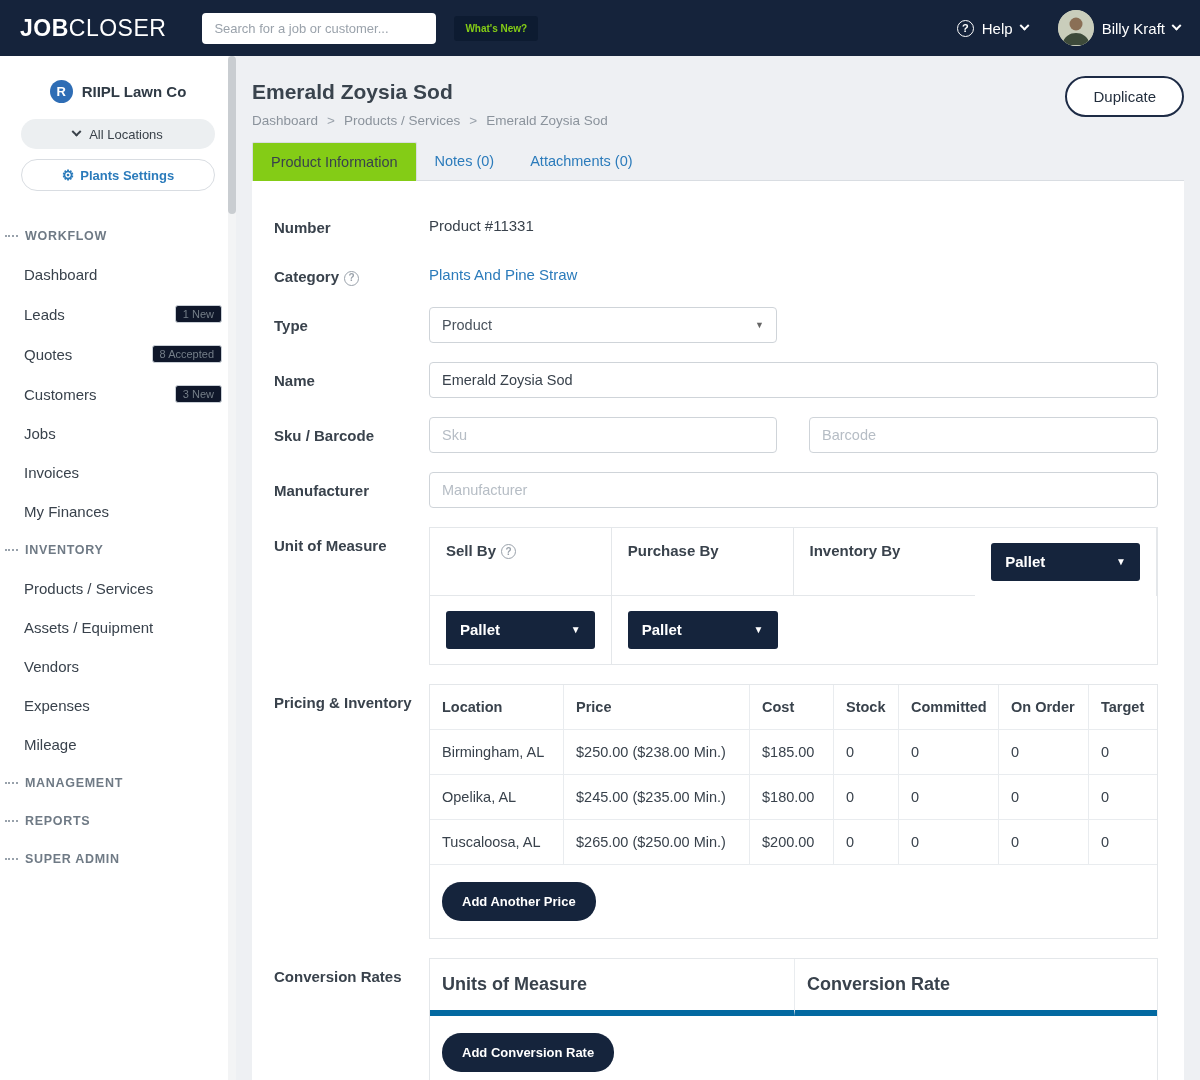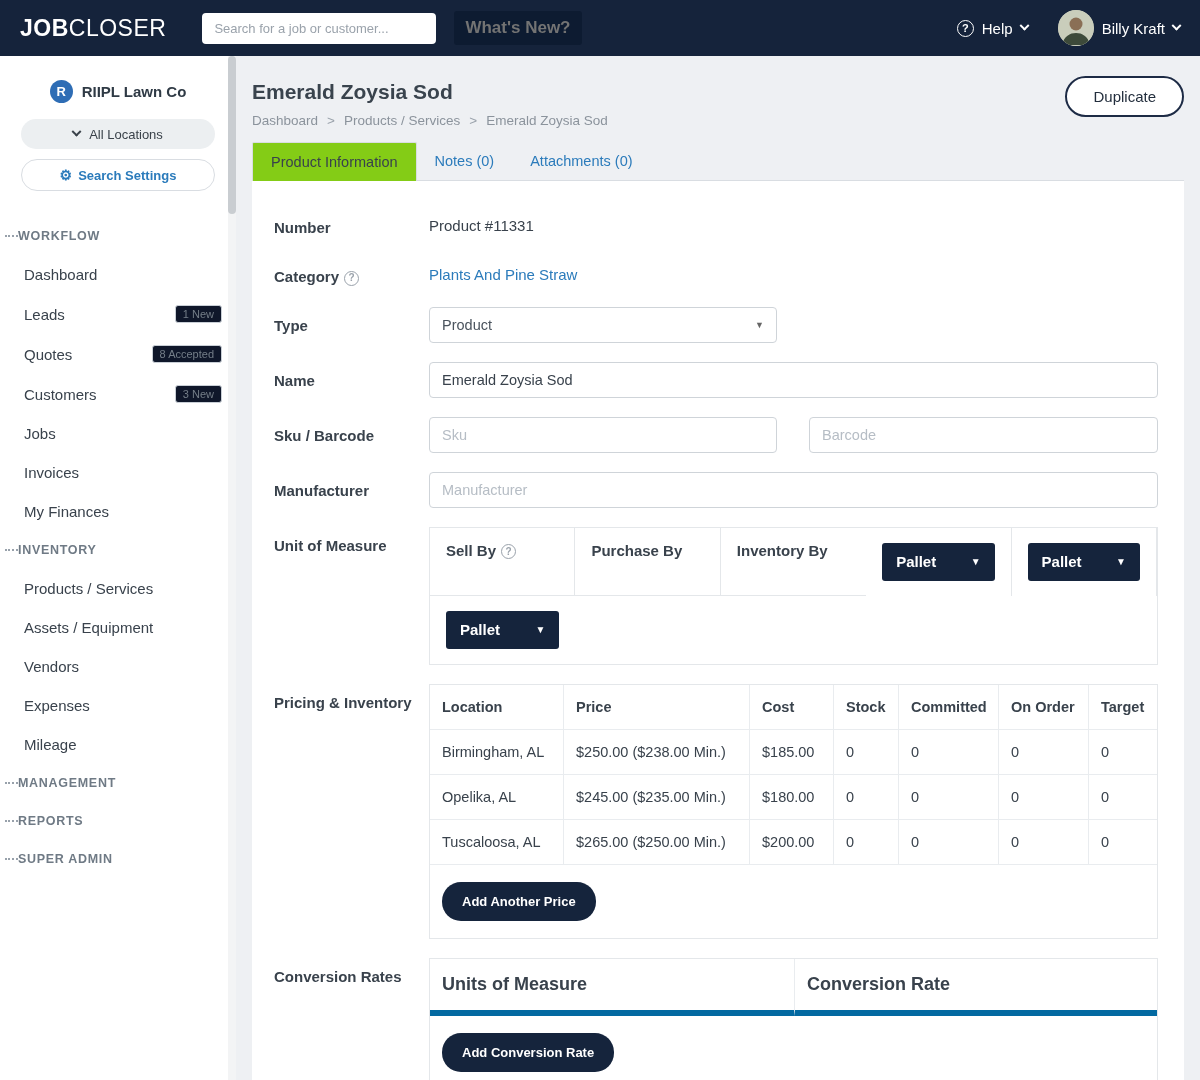--- a/index.html
+++ b/index.html
@@ -17,22 +17,22 @@
   .logo { font-size:23px; color:#fff; letter-spacing:.5px; margin-right:18px; white-space:nowrap; cursor:pointer; }
   .logo-bold { font-weight:800; }
   .logo-light { font-weight:300; }
   .search {
     width:234px; height:31px; border:2px solid #fff; border-radius:4px;
     background:#fff; padding:0 10px; font-size:13px; color:#333;
     font-family:"Liberation Sans", sans-serif; outline:none;
   }
   .search::placeholder { color:#9aa2ab; }
   .whats-new {
-    background:#0d1b31; color:#737373; border:none; border-radius:3px;
-    font-size:17px; font-weight:700; padding:7px 11px; cursor:pointer;
+    background:#0d1b31; color:#84cc16; border:none; border-radius:3px;
+    font-size:10px; font-weight:700; padding:7px 11px; cursor:pointer;
     font-family:"Liberation Sans", sans-serif;
   }
   .topbar-right { margin-left:auto; display:flex; align-items:center; gap:30px; color:#fff; font-size:15px; }
   .help, .user { display:flex; align-items:center; gap:8px; cursor:pointer; }
   .help-icon {
     width:17px; height:17px; border:1.5px solid #fff; border-radius:50%;
     display:inline-flex; align-items:center; justify-content:center;
     font-size:11px; font-weight:700;
   }
   .chev {
@@ -60,21 +60,21 @@
   }
   .settings-pill {
     margin:10px auto 0 auto; width:194px; height:32px; background:#fff;
     border:1px solid #d9dde2; border-radius:16px;
     display:flex; align-items:center; justify-content:center; gap:6px;
     font-size:13px; font-weight:600; color:#2b7bbb; cursor:pointer;
   }
   .gear { font-size:14px; line-height:1; }
   .nav { margin-top:26px; }
   .section-header {
-    display:flex; align-items:center; padding:12px 16px 12px 5px;
+    display:flex; align-items:center; gap:7px; padding:12px 16px 12px 5px;
     color:#6f7a85; font-size:12.5px; font-weight:700; letter-spacing:.7px; cursor:pointer;
   }
   .section-dash { width:13px; border-top:2px dotted #98a1ab; }
   .nav-item {
     display:flex; align-items:center; justify-content:space-between;
     padding:11px 14px 11px 24px; font-size:15px; color:#39424c; cursor:pointer;
   }
   .badge {
     font-size:11px; color:#747e88; border:1px solid #c9cfd6; border-radius:3px;
     padding:2px 7px; background:#0f172a; white-space:nowrap;
@@ -126,21 +126,21 @@
   .two-inputs { display:flex; gap:32px; }
   .two-inputs .grow { flex:1; }
   .fake-select {
     width:348px; height:36px; border:1px solid #cfd4d9; border-radius:4px;
     display:flex; align-items:center; justify-content:space-between;
     padding:0 12px; font-size:14.5px; color:#4a535d; cursor:pointer; background:#fff;
   }
   .fake-select .caret { font-size:9px; color:#666; }
 
   
-  .uom-box { border:1px solid #e4e7ea; display:grid; grid-template-columns:1fr 1fr 1fr 1fr 1fr; }
+  .uom-box { border:1px solid #e4e7ea; display:grid; grid-template-columns:1fr 1fr 1fr 1fr; }
   .uom-head {
     padding:14px 16px; font-size:15px; font-weight:700; color:#39424c;
     border-bottom:1px solid #e4e7ea; border-right:1px solid #e4e7ea;
   }
   .uom-head.last, .uom-cell.last { border-right:none; }
   .uom-cell { padding:15px 16px; border-right:1px solid #e4e7ea; }
   .dark-select {
     background:#15243c; color:#fff; height:38px; border-radius:3px;
     display:flex; align-items:center; justify-content:space-between;
     padding:0 14px; font-size:15px; font-weight:600; cursor:pointer;
@@ -206,21 +206,21 @@
     <div class="company-row">
       <span class="company-logo">R</span>
       <span class="company-name">RIIPL Lawn Co</span>
     </div>
     <div class="locations-pill">
       <span class="chev chev-dark"></span>
       <span>All Locations</span>
     </div>
     <div class="settings-pill">
       <span class="gear">⚙</span>
-      <span>Search Settings</span>
+      <span>Plants Settings</span>
     </div>
 
     <nav class="nav">
       <div class="section-header">
         <span class="section-dash"></span>
         <span>WORKFLOW</span>
       </div>
       <div class="nav-item">
           <span>Dashboard</span>
         </div>

